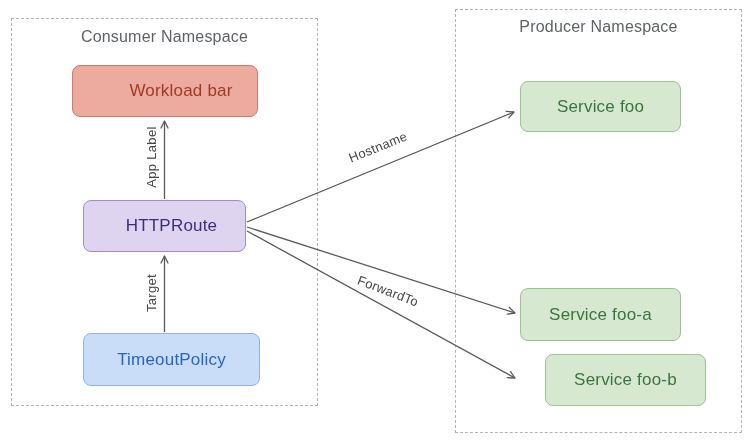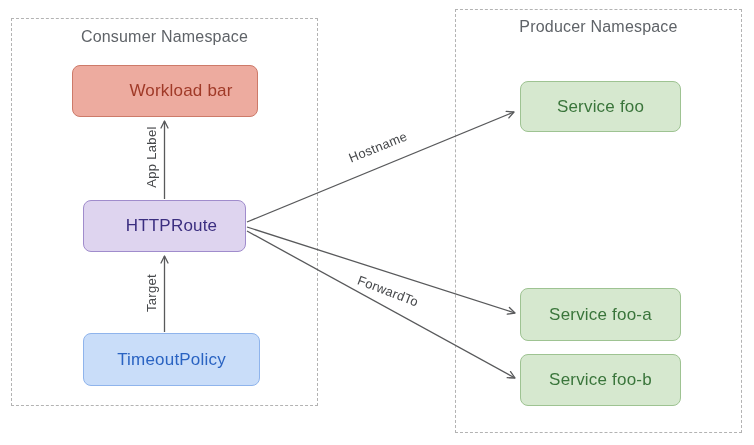--- a/index.html
+++ b/index.html
@@ -35,21 +35,21 @@
     border: 1.5px solid;
     display: flex; align-items: center; justify-content: center;
     font-size: 17px;
     letter-spacing: 0.2px;
   }
   .node.workload  { left: 72px;  top: 65px;  width: 186px; height: 52px; padding-left: 32px; }
   .node.httproute { left: 83px;  top: 200px; width: 163px; height: 52px; padding-left: 14px; }
   .node.timeout   { left: 83px;  top: 333px; width: 177px; height: 53px; }
   .node.foo       { left: 520px; top: 81px;  width: 161px; height: 51px; }
   .node.fooa      { left: 520px; top: 288px; width: 161px; height: 53px; }
-  .node.foob      { left: 520px; top: 354px; width: 161px; height: 52px; }
+  .node.foob      { left: 545px; top: 354px; width: 161px; height: 52px; }
   svg.arrows {
     position: absolute; left: 0; top: 0;
     width: 754px; height: 445px;
     pointer-events: none;
   }
   svg.arrows line {
     stroke: var(--arrow-color, #58595b);
     stroke-width: 1.3;
   }
   .edge-label {

